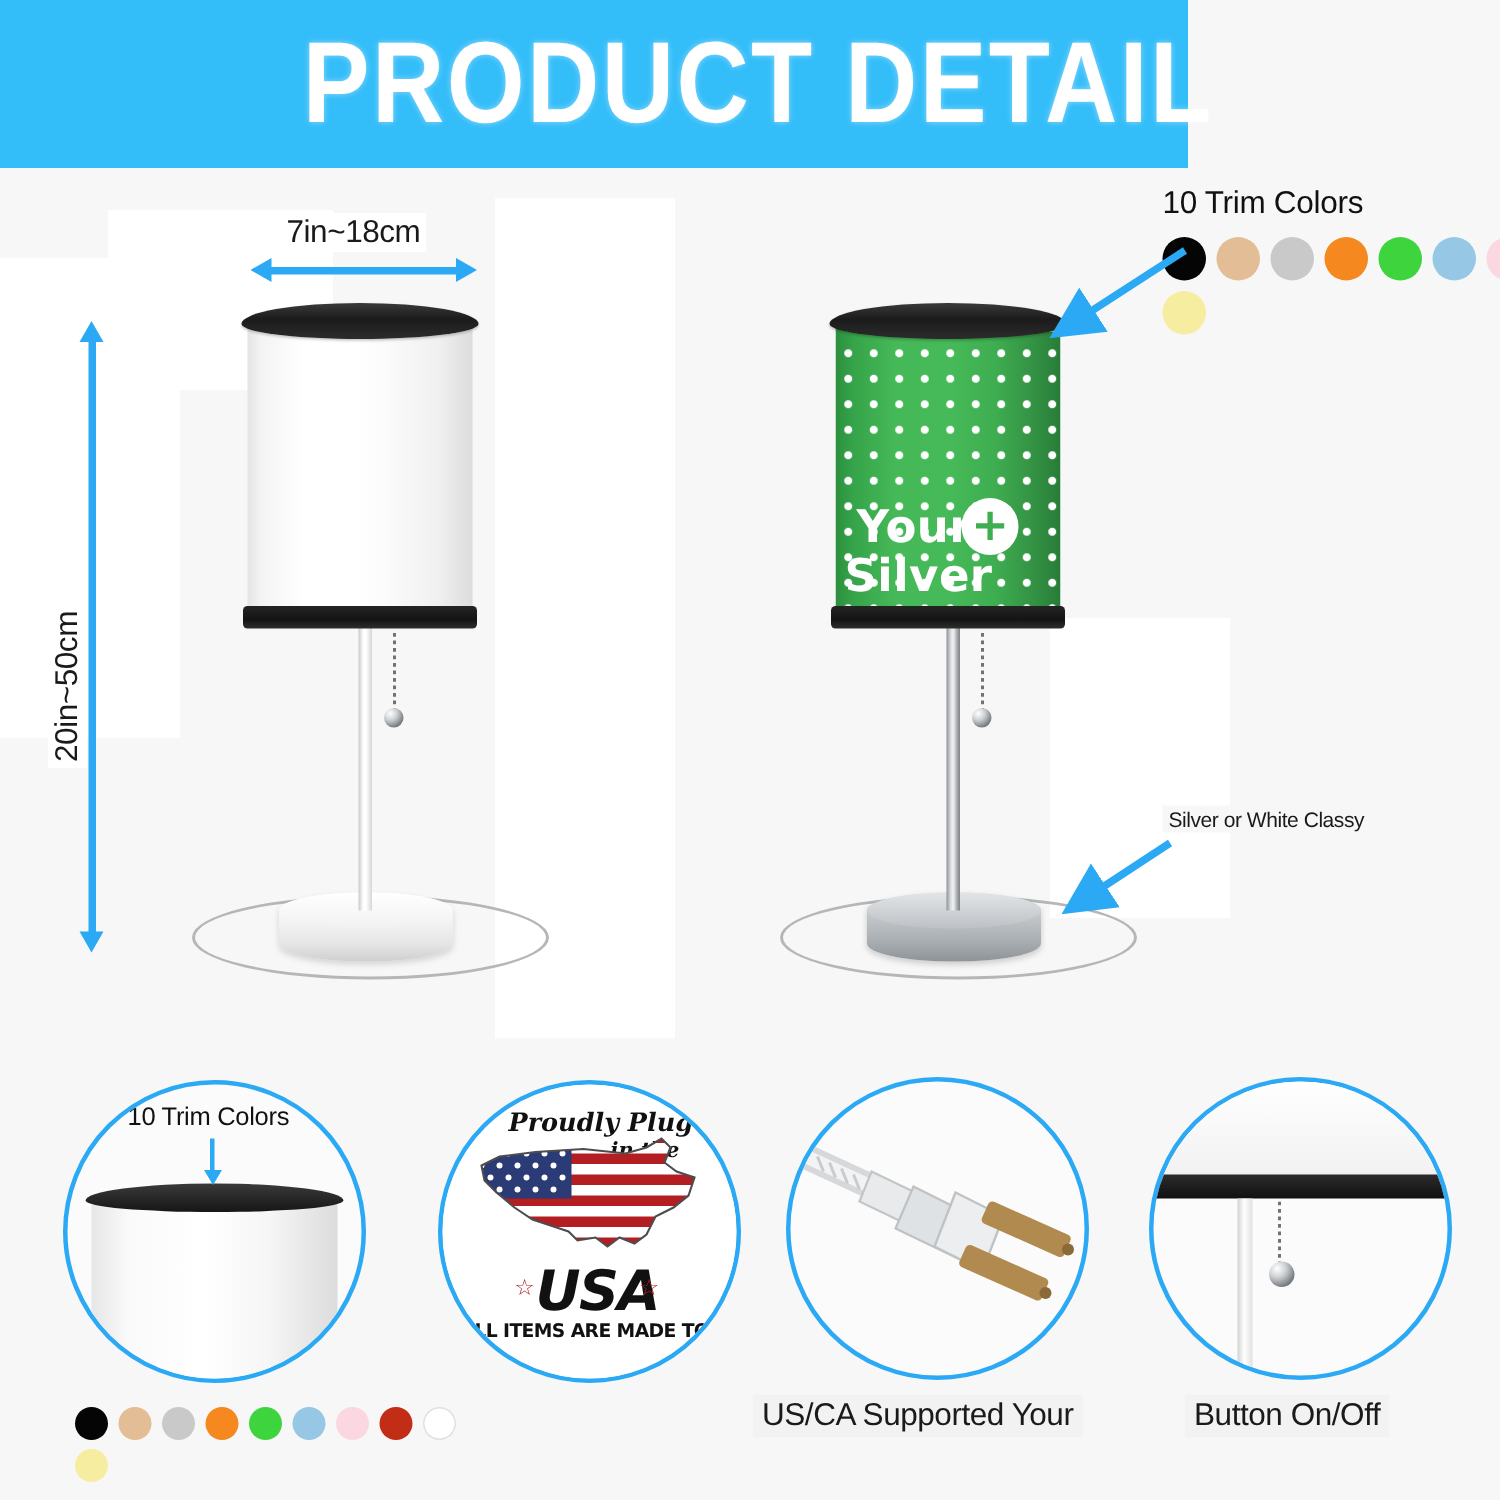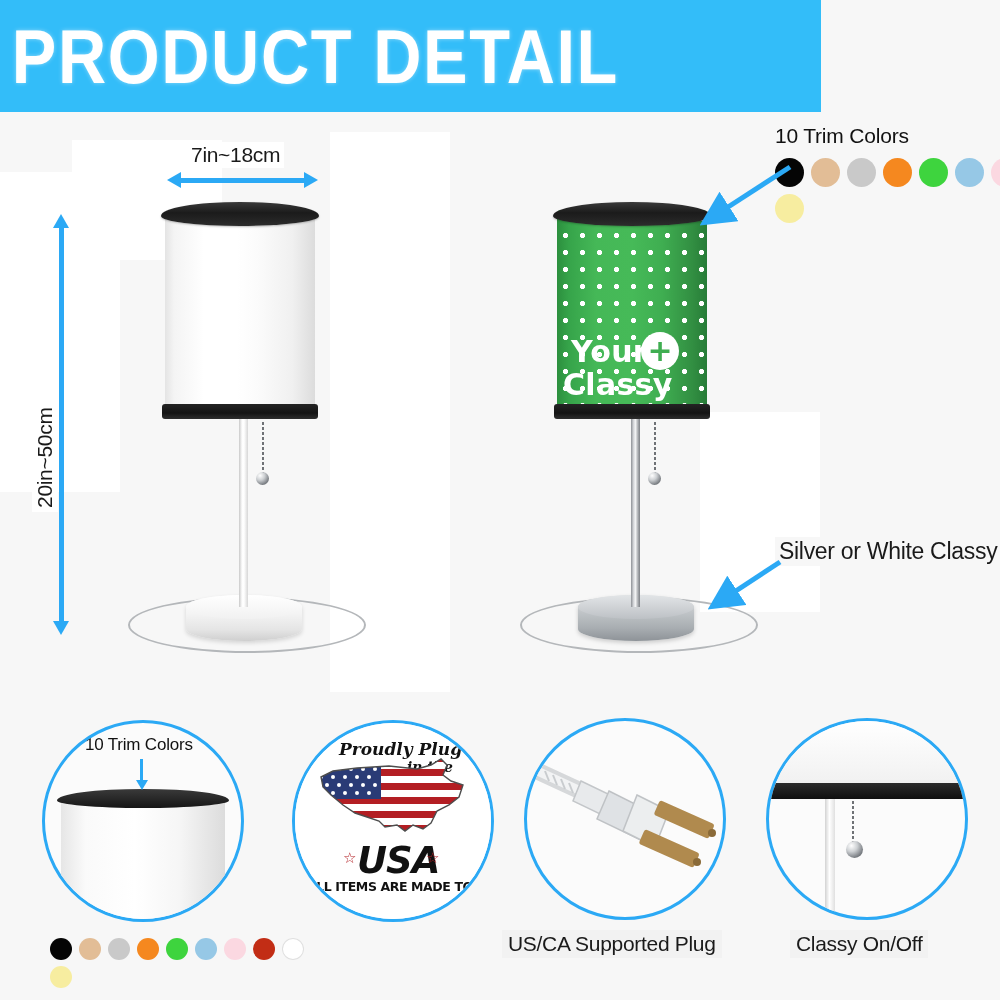--- a/index.html
+++ b/index.html
@@ -19,22 +19,21 @@
   }
 
   
   .banner {
     position: absolute;
     left: 0; top: 0;
     width: 792px; height: 112px;
     background: #33bdf9;
     display: flex;
     align-items: center;
-    justify-content: flex-start;
-    padding-left: 29px;
+    justify-content: flex-end;
   }
   .banner-title {
     color: #ffffff;
     font-family: "Liberation Sans", sans-serif;
     font-weight: bold;
     font-size: 63px;
     letter-spacing: 1.5px;
     line-height: 1;
     transform: scaleX(1.06) scaleY(1.22);
     transform-origin: center;
@@ -427,21 +426,21 @@
       <div class="cord-ring" style="left:520px; top:485px; width:234px; height:52px;"></div>
       <div class="base base-silver" style="left:578px; top:483px; width:116px; height:46px;">
         <div class="base-top base-top-silver"></div>
       </div>
       <div class="pole pole-silver" style="left:631px; top:305px; height:190px;"></div>
 
       <div class="shade shade-green" style="left:557px; top:98px; width:150px; height:204px;">
         <div class="shade-body"></div>
         <div class="design-text" style="left:14px; top:125px;">Your</div>
         <div class="plus-badge" style="left:84px; top:122px;">+</div>
-        <div class="design-text" style="left:6px; top:158px;">Classy</div>
+        <div class="design-text" style="left:6px; top:158px;">Silver</div>
         <div class="trim-top" style="top:-8px;"></div>
         <div class="trim-bot" style="bottom:-5px;"></div>
       </div>
 
       <div class="chain" style="left:654px; top:310px; height:53px;"></div>
       <div class="chain-ball" style="left:648px; top:360px;"></div>
     </div>
 
     <div class="trim-group" style="left:775px; top:12px;">
       <div class="trim-title">10 Trim Colors</div>
@@ -462,21 +461,21 @@
 
     <svg class="callout-arrow" style="left:690px; top:45px;" width="110" height="75">
       <defs>
         <marker id="ah1" markerWidth="7" markerHeight="7" refX="5" refY="3.5" orient="auto">
           <polygon points="0 0, 7 3.5, 0 7" fill="#2ba9f5"></polygon>
         </marker>
       </defs>
       <line x1="100" y1="10" x2="18" y2="63" stroke="#2ba9f5" stroke-width="5" marker-end="url(#ah1)"></line>
     </svg>
 
-    <div class="dim-label" style="left:775px; top:425px; font-size:23px; background:#f7f7f7;">Silver or White Classy</div>
+    <div class="dim-label" style="left:775px; top:425px; font-size:14px; background:#f7f7f7;">Silver or White Classy</div>
     <svg class="callout-arrow" style="left:700px; top:440px;" width="90" height="70">
       <defs>
         <marker id="ah2" markerWidth="7" markerHeight="7" refX="5" refY="3.5" orient="auto">
           <polygon points="0 0, 7 3.5, 0 7" fill="#2ba9f5"></polygon>
         </marker>
       </defs>
       <line x1="80" y1="10" x2="16" y2="52" stroke="#2ba9f5" stroke-width="5" marker-end="url(#ah2)"></line>
     </svg>
 
   </div>
@@ -579,35 +578,35 @@
           <path d="M82,70 L132,95 L120,122 L70,98 Z" fill="#dfe2e5" stroke="#bfc2c5" stroke-width="1.5"></path>
 
           <path d="M110,74 L142,90 L128,126 L96,110 Z" fill="#eceeef" stroke="#c0c3c6" stroke-width="1.6"></path>
 
           <rect x="133" y="79" width="60" height="16" rx="3" fill="#b08a4e" transform="rotate(24 133 79)"></rect>
           <rect x="118" y="108" width="60" height="16" rx="3" fill="#b08a4e" transform="rotate(24 118 108)"></rect>
           <circle cx="185" cy="112" r="4" fill="#8a6a38"></circle>
           <circle cx="170" cy="141" r="4" fill="#8a6a38"></circle>
         </svg>
       </div>
-      <div class="feature-caption" style="left:-22px; top:212px;">US/CA Supported Plug</div>
+      <div class="feature-caption" style="left:-22px; top:212px;">US/CA Supported Your</div>
     </div>
 
     <div class="feature" style="left:766px; top:8px;">
       <div class="feature-circle">
         <div style="position:absolute; left:0; top:0; width:196px; height:68px;
                     background:linear-gradient(to bottom,#ffffff,#f0f0f0);"></div>
         <div style="position:absolute; left:-6px; top:62px; width:210px; height:16px;
                     background:linear-gradient(to bottom,#2c2c2c,#101010);"></div>
         <div style="position:absolute; left:56px; top:78px; width:10px; height:118px;
                     background:linear-gradient(to right,#d2d2d2,#ffffff 45%,#e0e0e0);"></div>
         <div class="chain" style="left:83px; top:80px; height:44px;"></div>
         <div class="chain-ball" style="left:77px; top:120px; width:17px; height:17px;"></div>
       </div>
-      <div class="feature-caption" style="left:24px; top:212px;">Classy On/Off</div>
+      <div class="feature-caption" style="left:24px; top:212px;">Button On/Off</div>
     </div>
 
     <div class="bottom-swatches" style="left:50px; top:228px;">
       <div class="swatch-row">
         <div class="swatch" style="background:#050505;"></div>
         <div class="swatch" style="background:#e2bd96;"></div>
         <div class="swatch" style="background:#c9c9c9;"></div>
         <div class="swatch" style="background:#f5881f;"></div>
         <div class="swatch" style="background:#3ed43e;"></div>
         <div class="swatch" style="background:#96c8e6;"></div>

